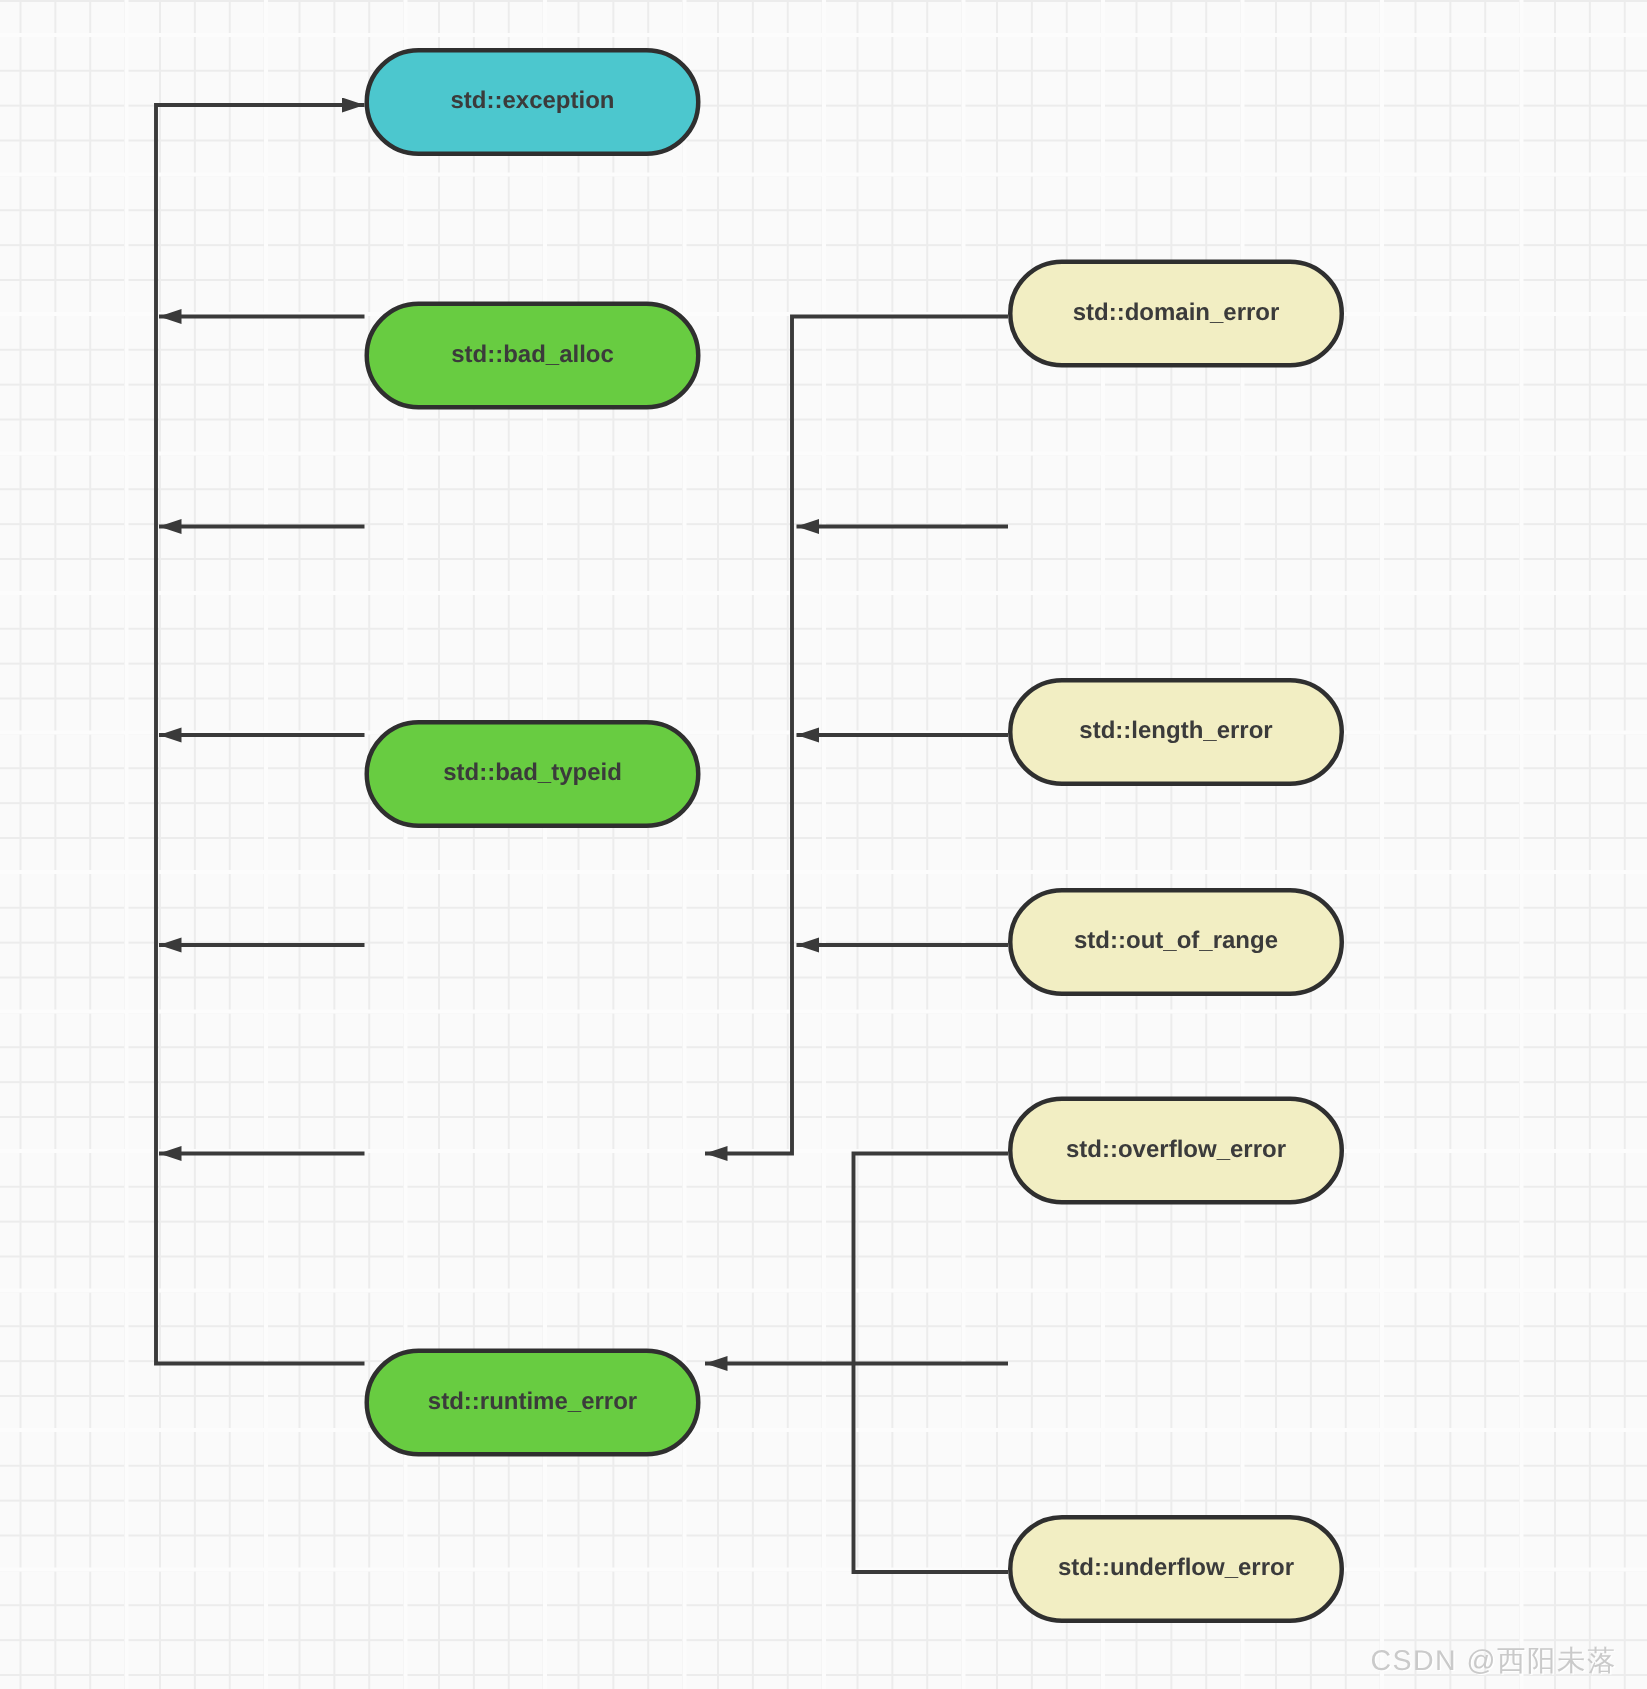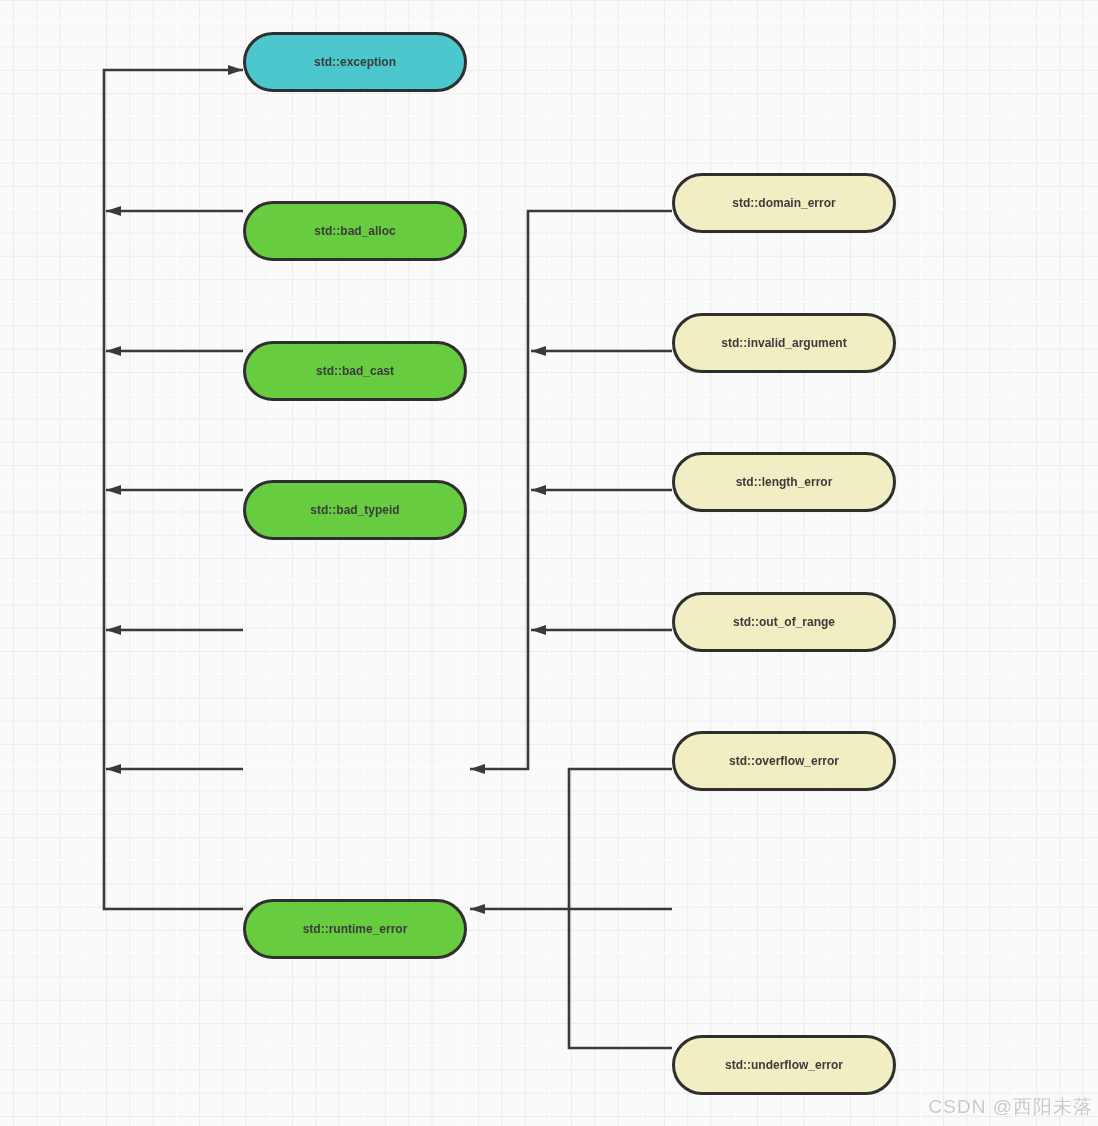--- a/index.html
+++ b/index.html
@@ -29,42 +29,42 @@
   .edges path.edge {
     stroke: var(--c-line, #3a3a3a);
     stroke-width: 2.6;
     fill: none;
   }
   .arrow-head { fill: var(--c-line, #3a3a3a); stroke: none; }
 
   .node {
     position: absolute;
     width: 224px;
-    height: 60px;
+    height: 72px;
     box-sizing: border-box;
     border: 3px solid var(--c-border, #2f2f2f);
     border-radius: 36px;
     display: flex;
     align-items: center;
     justify-content: center;
     text-align: right;
     padding: 0 6px;
-    font-size: 12px;
+    font-size: 16px;
     font-weight: bold;
     line-height: 1.22;
     color: var(--c-text, #3b3b3b);
     word-break: break-all;
   }
   .fill-base    { background: var(--c-base, #4cc7ce); }
   .fill-derived { background: var(--c-derived, #68cc41); margin-top: 28px; }
   .fill-leaf    { background: var(--c-leaf, #f2eec3); }
 
   .watermark {
     position: absolute;
-    right: 5px;
+    right: 20px;
     bottom: 6px;
     font-size: 19px;
     color: var(--c-watermark, #cacaca);
     text-shadow: 1px 1px 0 #ffffff;
     letter-spacing: 1px;
     white-space: nowrap;
   }
 </style>
 </head>
 <body>
@@ -90,25 +90,23 @@
     <path class="edge" d="M672,351 H531" marker-end="url(#arrow)"></path>
     <path class="edge" d="M672,490 H531" marker-end="url(#arrow)"></path>
     <path class="edge" d="M672,630 H531" marker-end="url(#arrow)"></path>
 
     <path class="edge" d="M672,769 H569 V1048 H672"></path>
     <path class="edge" d="M672,909 H470" marker-end="url(#arrow)"></path>
   </svg>
 
   <div class="node fill-base" style="left:243px; top:32px;">std::exception</div>
   <div class="node fill-derived" style="left:243px; top:173px;">std::bad_alloc</div>
-  <div class="node fill-derived" style="left:243px; top:313px;">std::bad_cast</div>
   <div class="node fill-derived" style="left:243px; top:452px;">std::bad_typeid</div>
   <div class="node fill-derived" style="left:243px; top:871px;">std::runtime_error</div>
 
   <div class="node fill-leaf" style="left:672px; top:173px;">std::domain_error</div>
-  <div class="node fill-leaf" style="left:672px; top:313px;">std::invalid_argument</div>
   <div class="node fill-leaf" style="left:672px; top:452px;">std::length_error</div>
   <div class="node fill-leaf" style="left:672px; top:592px;">std::out_of_range</div>
   <div class="node fill-leaf" style="left:672px; top:731px;">std::overflow_error</div>
-  <div class="node fill-leaf" style="left:672px; top:1010px;margin-top:25px;">std::underflow_error</div>
+  <div class="node fill-leaf" style="left:672px; top:1010px;">std::underflow_error</div>
 
   <div class="watermark">CSDN @西阳未落</div>
 </div>
 
 </body></html>

